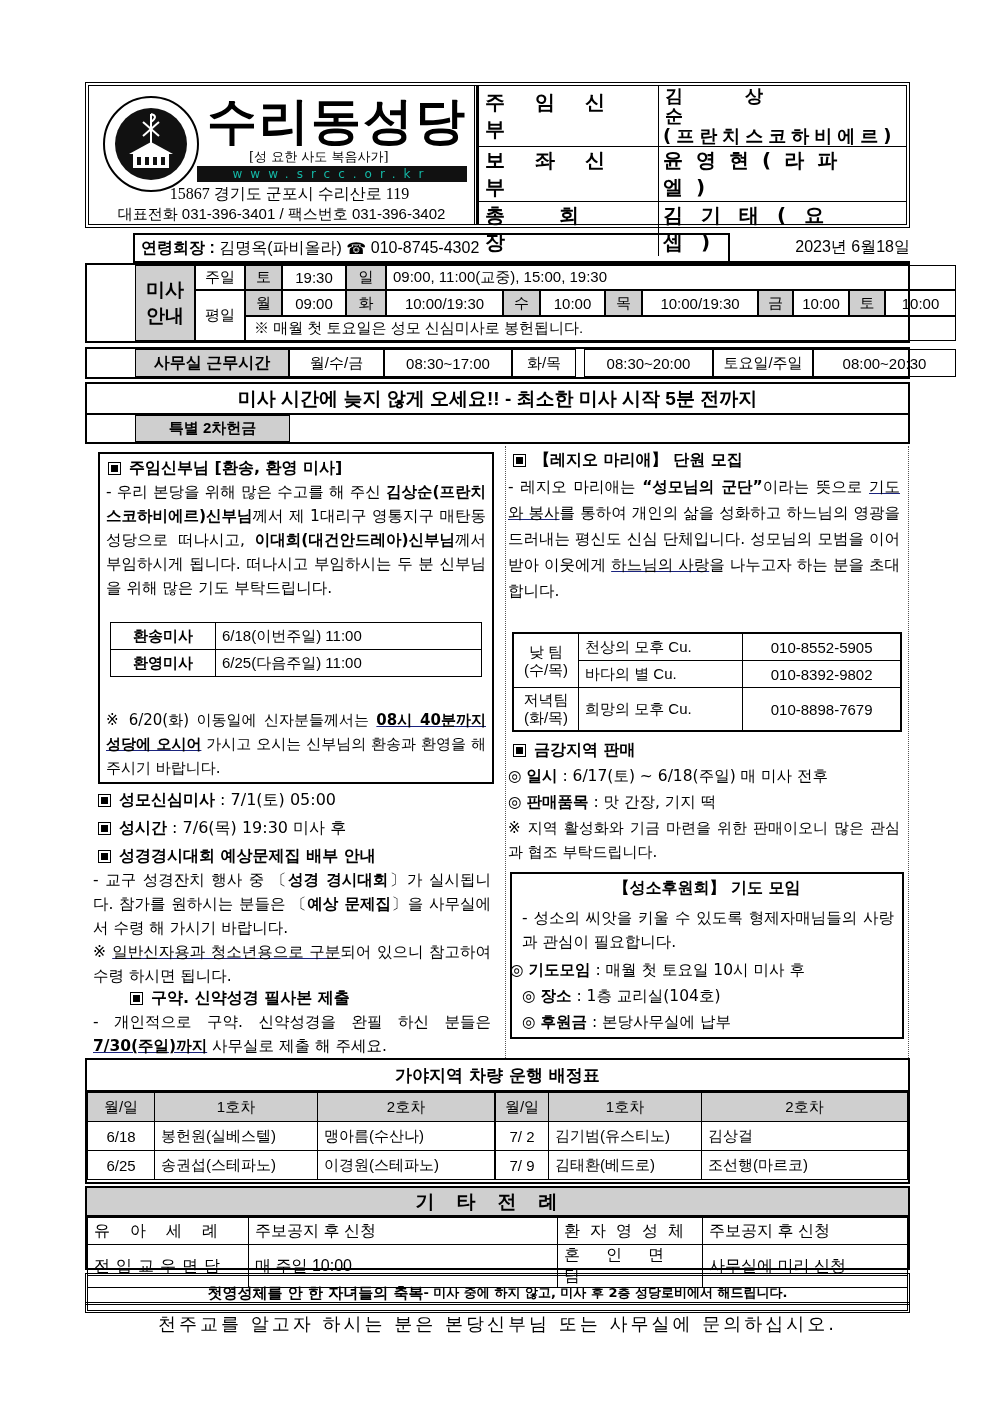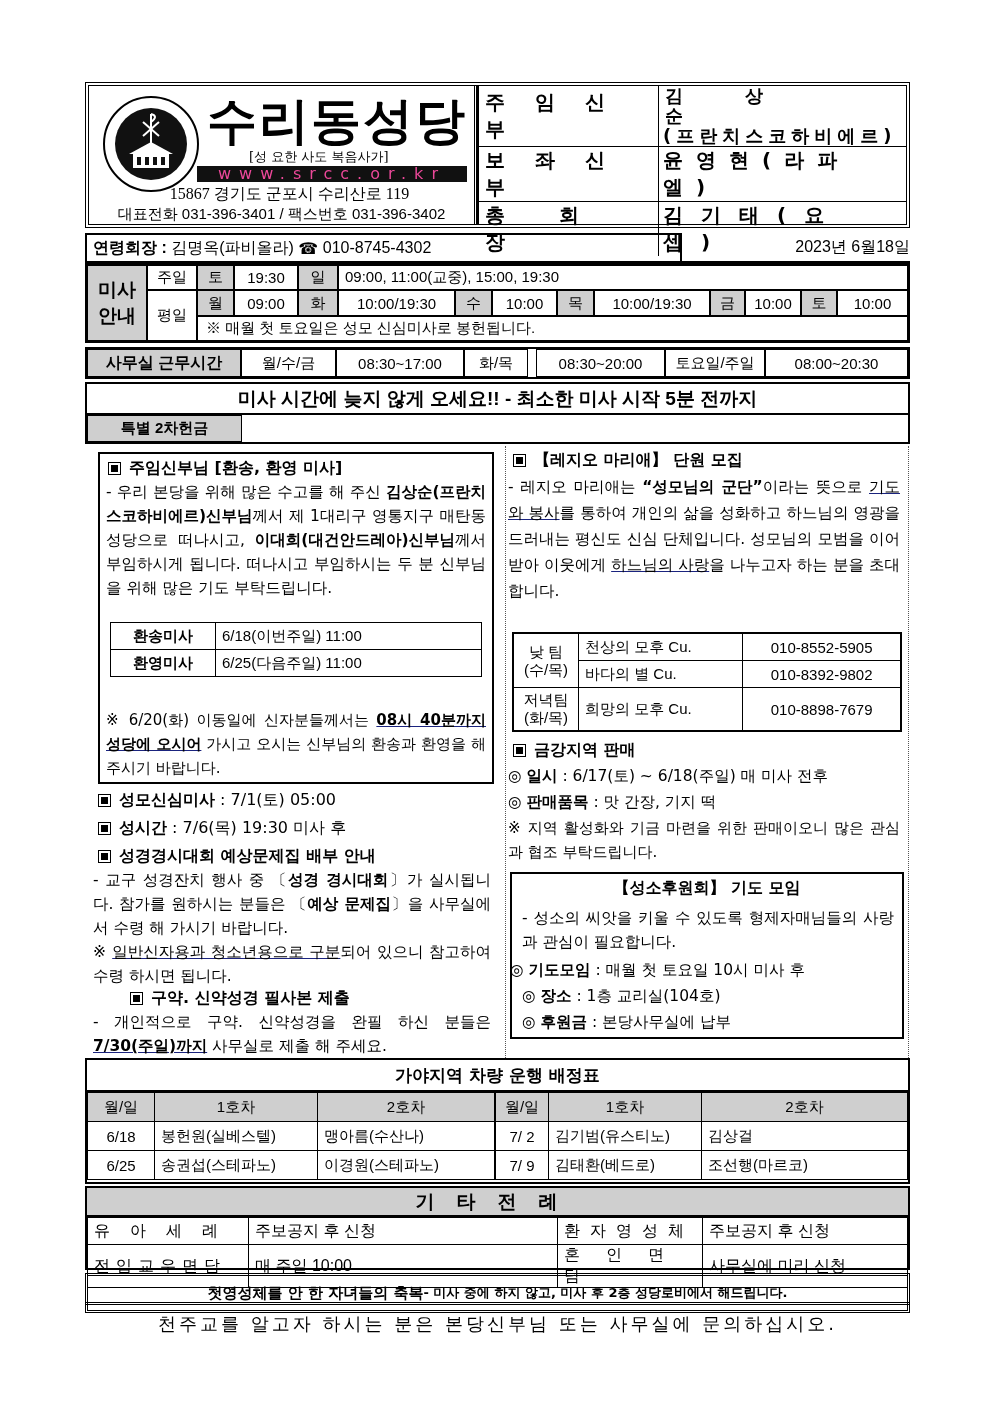--- a/index.html
+++ b/index.html
@@ -6,31 +6,31 @@
   body { width:992px; height:1403px; position:relative; font-family:"DejaVu Sans", sans-serif; color:#000; overflow:hidden; }
   .abs { position:absolute; }
   .gray { background:#cfcfcf; }
   
   #header { left:85px; top:82px; width:825px; height:146px; border:4px double #000; box-sizing:border-box; display:flex; }
   #brand { width:385px; border-right:3px double #000; position:relative; }
   #logo { position:absolute; left:14px; top:10px; width:92px; height:92px; border-radius:50%; border:2px solid #000; background:#fff; }
   #logo-inner { position:absolute; left:10px; top:10px; width:72px; height:72px; border-radius:50%; background:#111; }
   #brand-title { position:absolute; left:118px; top:2px; font-size:50px; font-weight:bold; letter-spacing:2px; font-family:"DejaVu Sans", sans-serif; }
   #brand-sub { position:absolute; left:160px; top:62px; font-size:13px; font-family:"DejaVu Serif", serif; }
-  #brand-url { position:absolute; left:108px; top:80px; width:270px; height:16px; background:#111; color:#ec4899; font-size:16px; letter-spacing:8px; text-align:center; line-height:16px; font-family:"DejaVu Sans", sans-serif; }
+  #brand-url { position:absolute; left:108px; top:80px; width:270px; height:16px; background:#111; color:#14b8a6; font-size:12px; letter-spacing:8px; text-align:center; line-height:16px; font-family:"DejaVu Sans", sans-serif; }
   #brand-addr { position:absolute; left:8px; width:385px; top:98px; text-align:center; font-size:16px; font-family:Liberation Serif, serif; }
   #brand-tel { position:absolute; left:0; width:385px; top:119px; text-align:center; font-size:15px; font-family:"Liberation Sans", sans-serif; }
   #staff { flex:1; display:flex; flex-direction:column; border-left:2px solid #000; }
   .staff-row { flex:1; display:flex; border-bottom:1px solid #000; font-size:20px; font-weight:bold; }
   .staff-row:last-child { border-bottom:none; }
   .staff-role { width:180px; border-right:1px solid #000; display:flex; justify-content:space-between; align-items:center; padding:0 6px; box-sizing:border-box; }
   .staff-name { flex:1; display:flex; justify-content:space-between; align-items:center; padding:0 4px; box-sizing:border-box; }
   .staff-name.two { flex-direction:column; align-items:stretch; justify-content:center; line-height:20px; font-size:18px; }
   
-  .cell { position:absolute; border:1px solid #000; box-sizing:border-box; display:flex; align-items:center; font-size:15px; font-family:"Liberation Sans", sans-serif; }
+  .cell { position:absolute; border:1px solid #000; box-sizing:border-box; display:flex; align-items:center; font-size:15px; font-family:"Liberation Sans", sans-serif;margin-left:48px; }
   .center { justify-content:center; }
   .bold { font-weight:bold; }
   .thick { border-width:2px; }
   
   .box { position:absolute; border:2px solid #000; box-sizing:border-box; }
   .txt { position:absolute; font-size:15.5px; line-height:24px; font-family:"DejaVu Sans", sans-serif; }
   .head { font-weight:bold; font-size:16px; }
   .sq { display:inline-block; width:11px; height:11px; border:1px solid #000; position:relative; margin-right:8px; vertical-align:middle; }
   .sq::after { content:""; position:absolute; left:2px; top:2px; width:7px; height:7px; background:#000; }
   u { text-decoration-color:#1a237e; }

